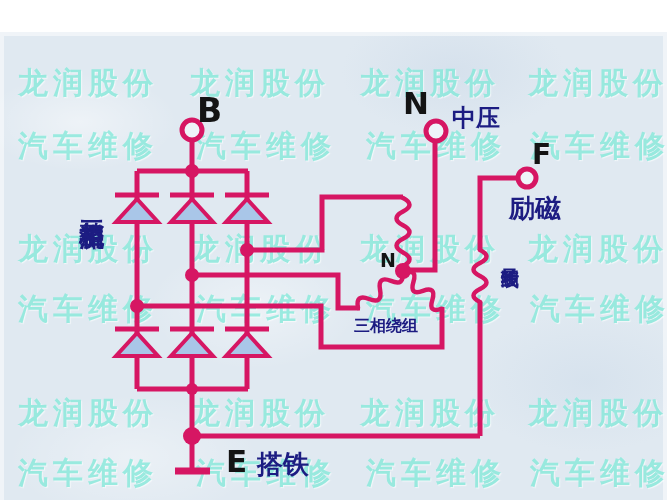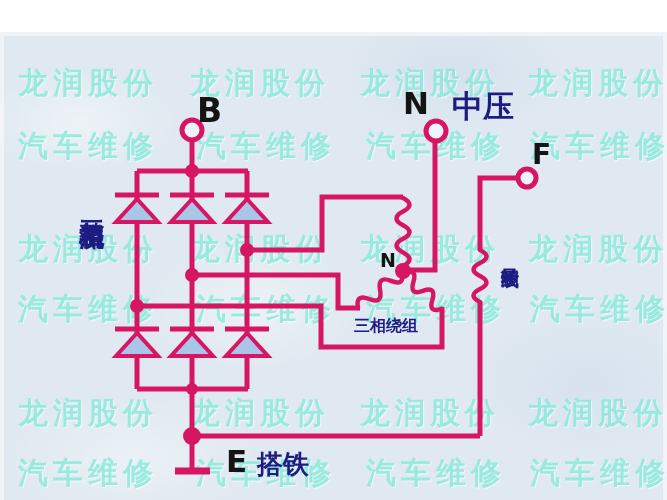--- a/index.html
+++ b/index.html
@@ -136,23 +136,24 @@
     <circle class="term" cx="192" cy="98" r="10"></circle>
     <circle class="term" cx="436" cy="99" r="10"></circle>
     <circle class="term" cx="527" cy="146" r="9"></circle>
 
     <line class="gnd" x1="175" y1="439" x2="210" y2="439"></line>
   </svg>
 
   <div class="lbl letter" style="left:197px;top:62px;font-size:33px">B</div>
 
   <div class="lbl letter" style="left:403px;top:55px;font-size:31px">N</div>
-  <div class="lbl" style="left:452px;top:58px;font-size:31px">中压</div>
+  <div class="lbl" style="left:452px;top:74px;font-size:24px">中压</div>
 
   <div class="lbl letter" style="left:532px;top:108px;font-size:28px">F</div>
+  <div class="lbl" style="left:509px;top:163px;font-size:26px">励磁</div>
 
   <div class="lbl letter" style="left:226px;top:413px;font-size:31px">E</div>
   <div class="lbl" style="left:257px;top:419px;font-size:26px">搭铁</div>
 
   <div class="lbl vert" style="left:78px;top:168px;font-size:25px">三相整流桥</div>
   <div class="lbl" style="left:354px;top:286px;font-size:16px">三相绕组</div>
   <div class="lbl vert" style="left:500px;top:221px;font-size:18px">转子线圈</div>
   <div class="lbl letter" style="left:380px;top:219px;font-size:19px">N</div>
 
 </div>

